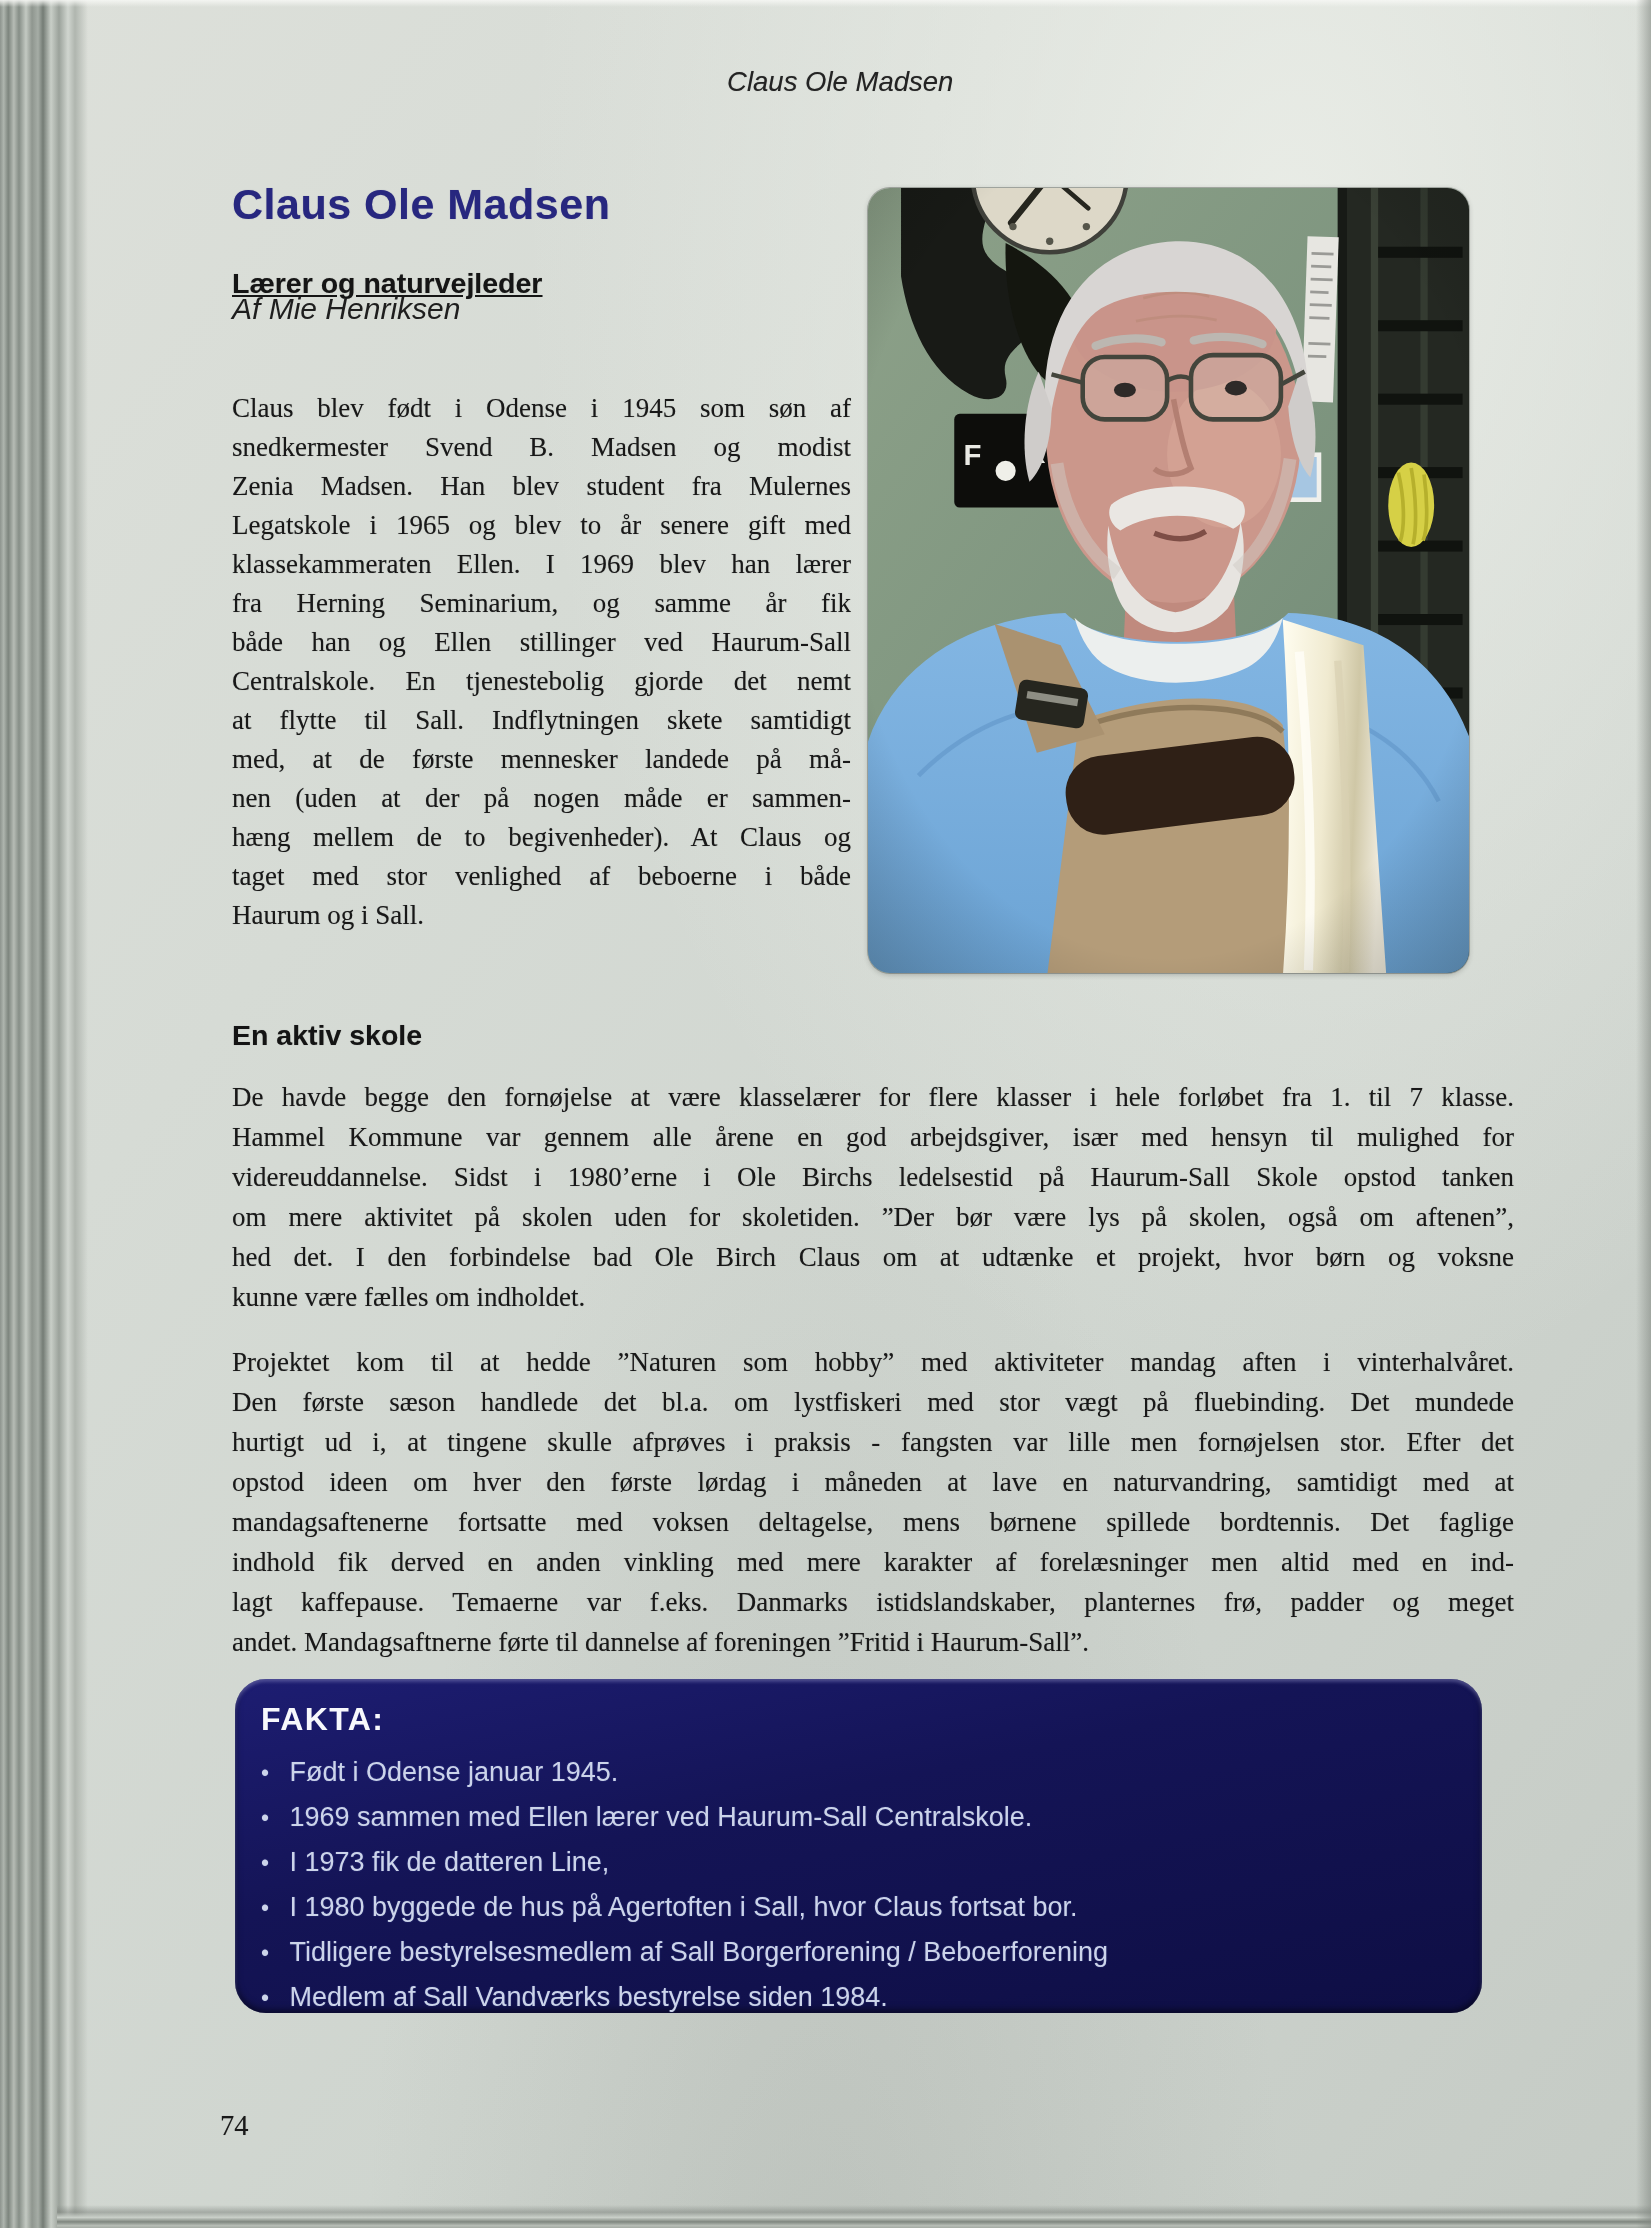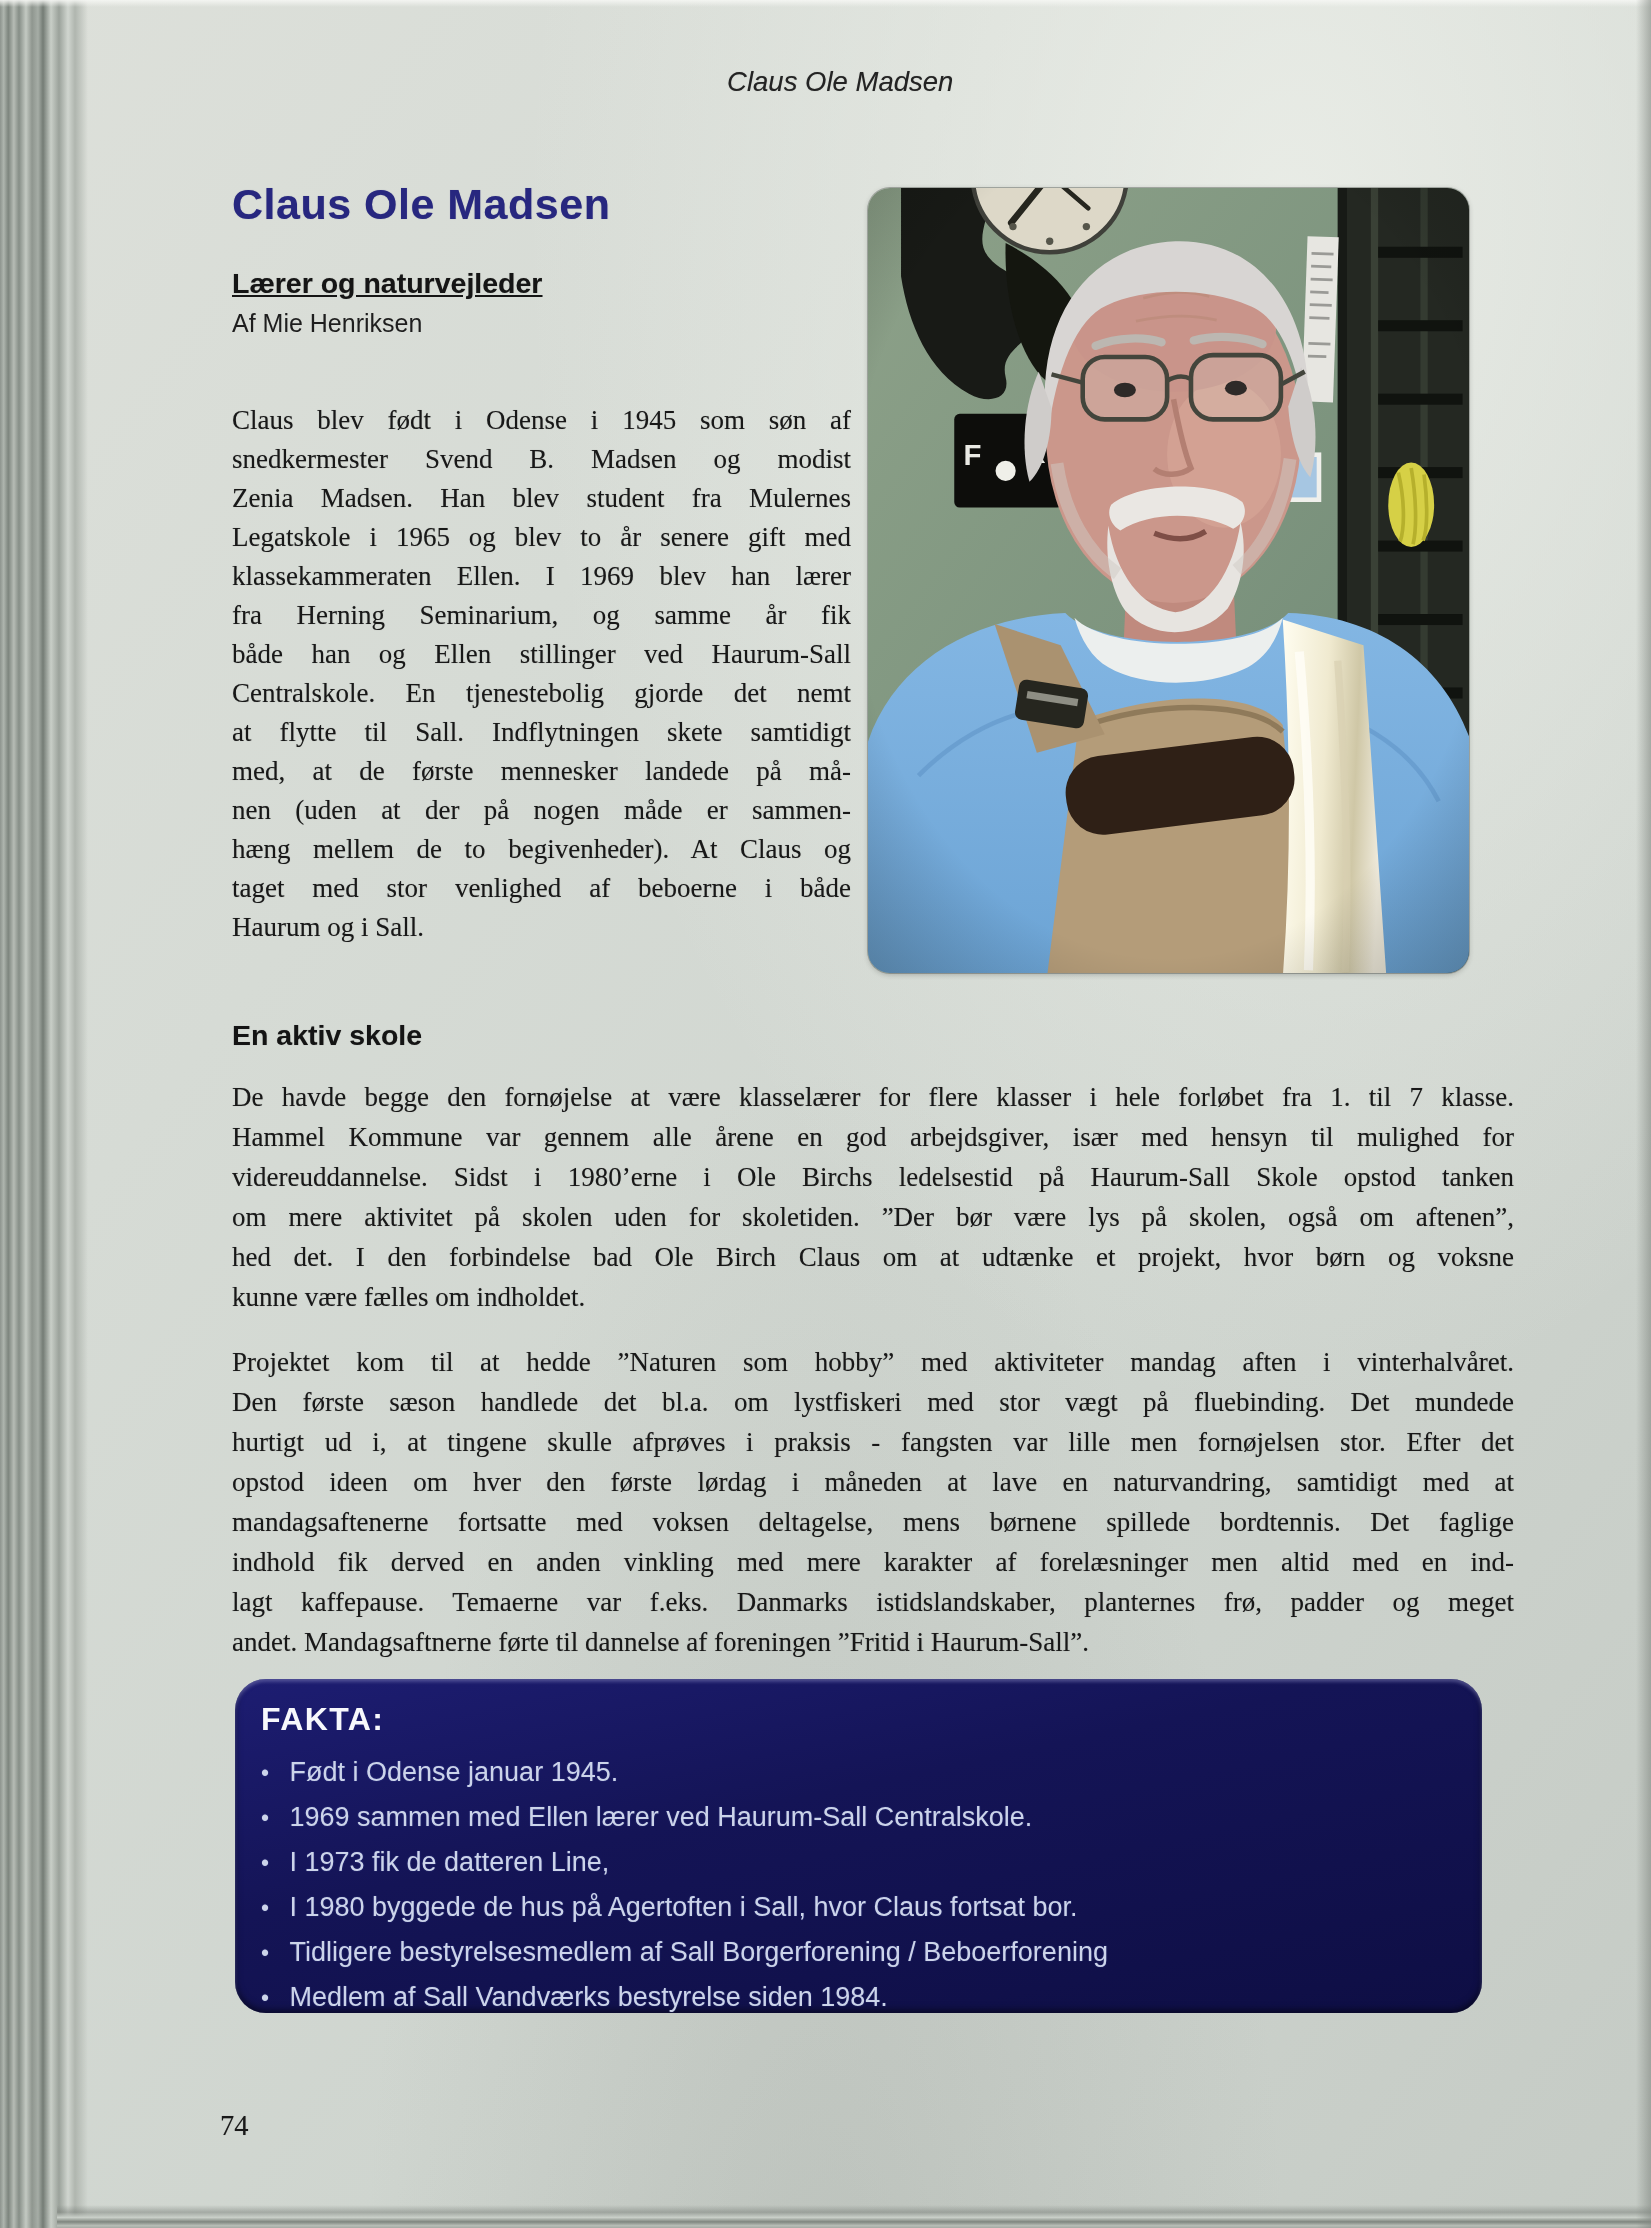--- a/index.html
+++ b/index.html
@@ -53,28 +53,28 @@
     color:var(--title-blue,#27277f);
     text-shadow:0 0 0.9px rgba(30,30,100,.4);
   }
   .subtitle{
     position:absolute;left:232px;top:267px;
     font-size:28.5px;font-weight:700;color:#151515;
     text-shadow:0 0 0.9px rgba(0,0,0,.3);
     text-decoration:underline;
   }
   .byline{
-    position:absolute;left:232px;top:309px;
-    font-size:25px;color:#1e1e1e;
+    position:absolute;left:232px;top:292px;
+    font-style:italic;font-size:30px;color:#1e1e1e;
   }
   .textblock{position:absolute;font-family:"Liberation Serif",serif;
     color:#181818;text-shadow:0 0 0.9px rgba(20,20,20,.3);}
   .textblock .line{text-align:justify;text-align-last:justify;white-space:normal;}
   .textblock .line:last-child{text-align-last:left;}
-  .intro{left:232px;top:389px;width:619px;font-size:27px;line-height:39px;margin-top:12px;}
+  .intro{left:232px;top:389px;width:619px;font-size:27px;line-height:39px;}
   .para{left:232px;width:1282px;font-size:27px;line-height:40px;}
   .para1{top:1077px;}
   .para2{top:1342px;}
   .section-heading{
     position:absolute;left:232px;top:1019px;
     font-size:28.5px;font-weight:700;color:#141414;
     text-shadow:0 0 0.9px rgba(0,0,0,.3);
   }
   .photo{
     position:absolute;left:868px;top:188px;width:601px;height:785px;

